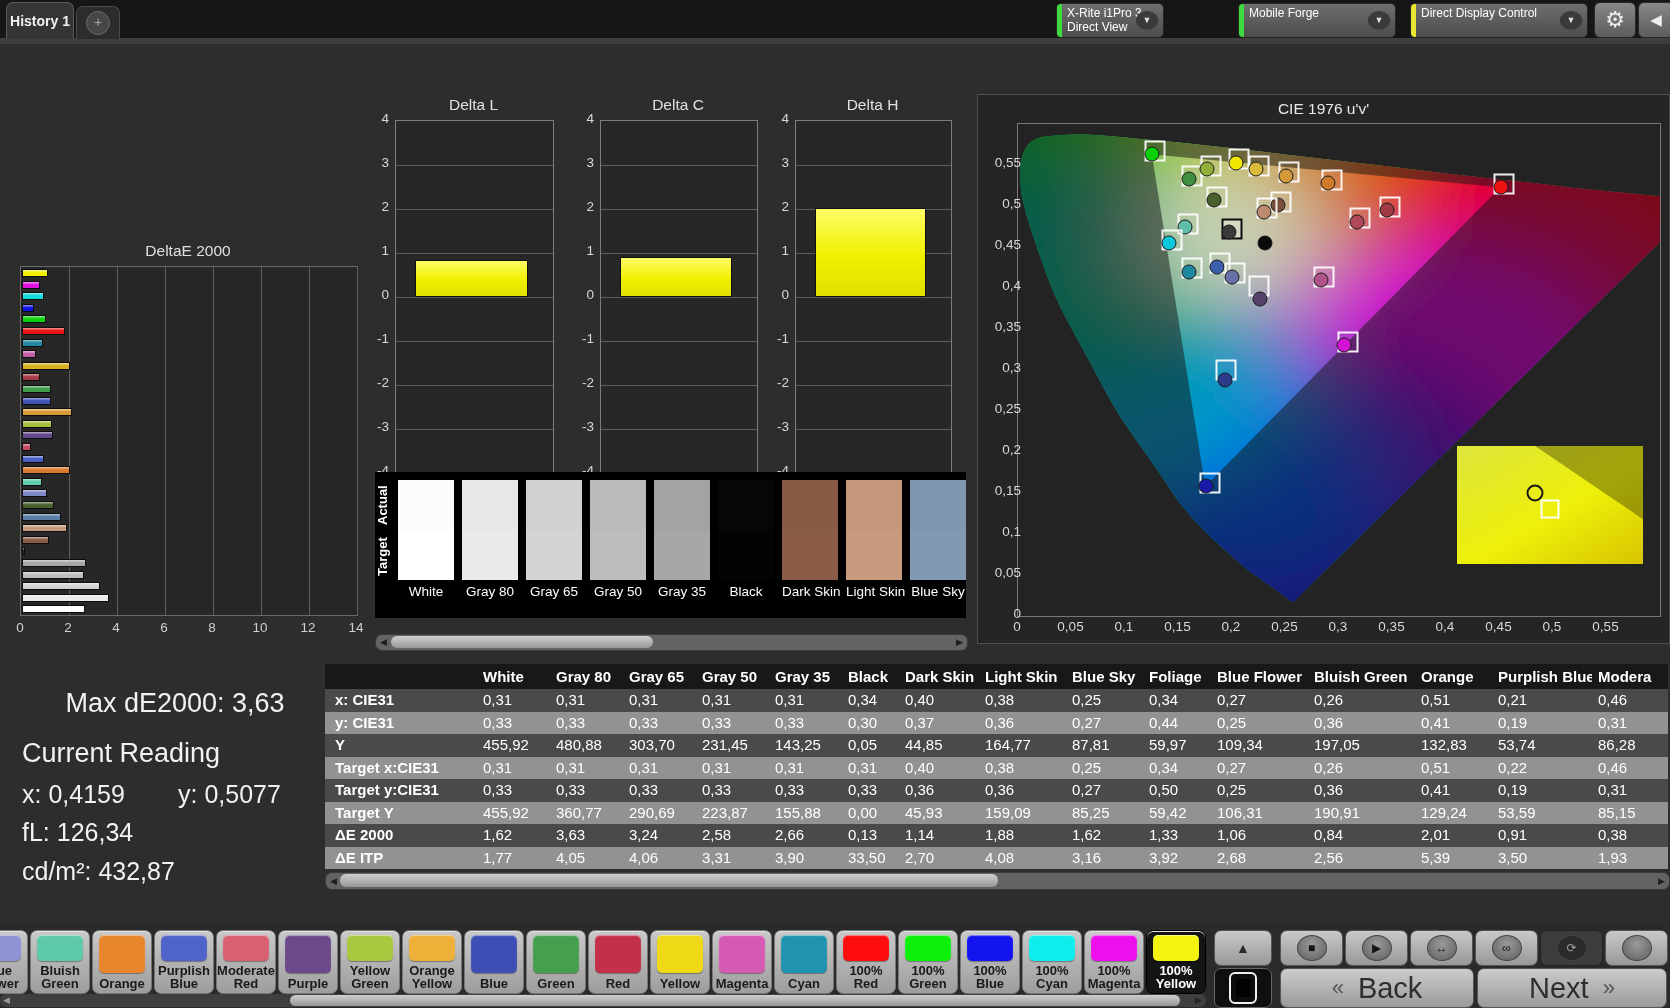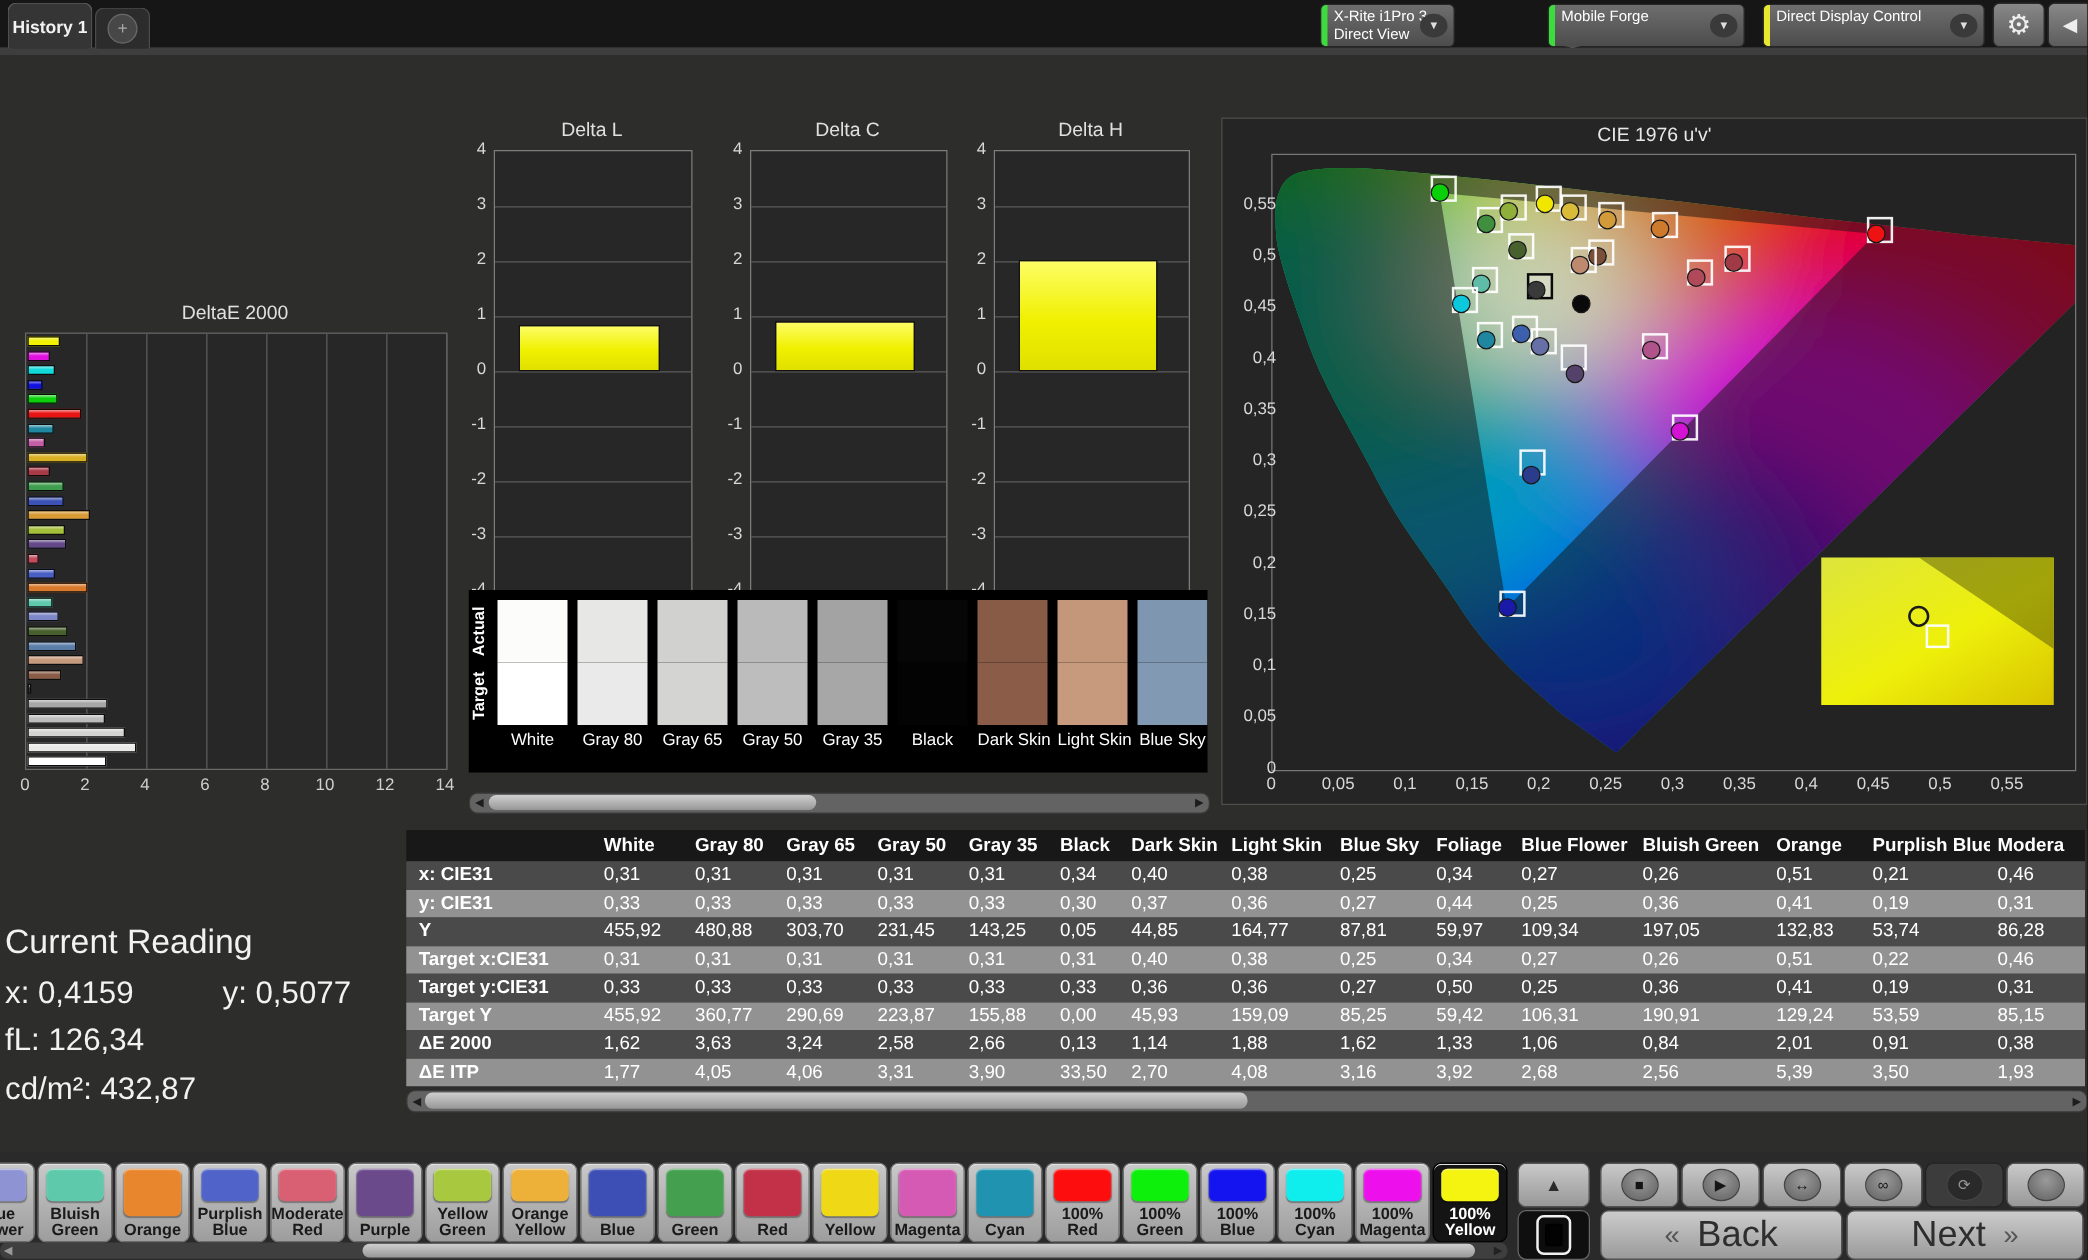--- a/index.html
+++ b/index.html
@@ -22,21 +22,21 @@
   .droptext{position:absolute;left:10px;top:2px;font-size:12px;color:#fff;line-height:14px;white-space:nowrap;}
   .chev{position:absolute;right:5px;top:7px;width:22px;height:19px;border-radius:50%;background:#3a3a3a;
         color:#ddd;font-size:9px;text-align:center;line-height:19px;}
   #badge{left:1241px;top:4px;width:30px;height:30px;border-radius:50%;background:#1a35d6;border:2px solid #fff;
          color:#fff;font-size:12px;font-weight:bold;display:flex;align-items:center;justify-content:center;}
   .sqbtn{top:2px;height:34px;background:linear-gradient(180deg,#888,#5c5c5c);border:1px solid #2a2a2a;
          border-radius:6px;display:flex;align-items:center;justify-content:center;color:#eee;}
   
   #pagetitle{left:10px;top:80px;font-size:44px;color:#ececec;}
   .bigstat{width:340px;left:5px;text-align:center;font-size:27px;color:#f2f2f2;}
-  .leftstat{left:4px;font-size:25px;color:#f2f2f2;}
+  .leftstat{left:22px;font-size:25px;color:#f2f2f2;}
   
   #de-title{left:20px;top:242px;width:336px;text-align:center;font-size:15.5px;color:#e0e0e0;}
   #de-plot{left:20px;top:266px;width:336px;height:348px;background:#272727;border:1px solid #6a6a6a;}
   .vgrid{position:absolute;top:0;width:1px;height:100%;background:#5d5d5d;}
   .debar-row{position:absolute;left:1px;height:8px;}
   .debar{height:100%;border:1px solid #0d0d0d;box-sizing:border-box;}
   .detick{position:absolute;top:620px;font-size:13.5px;color:#d0d0d0;transform:translateX(-50%);}
   
   .dpanel-title{top:96px;text-align:center;font-size:15.5px;color:#e0e0e0;}
   .dplot{top:120px;height:352px;background:#272727;border:1px solid #7d7d7d;}
@@ -247,20 +247,21 @@
       <div class="abs detick" style="left: 20px;">0</div>
       <div class="abs detick" style="left: 68px;">2</div>
       <div class="abs detick" style="left: 116px;">4</div>
       <div class="abs detick" style="left: 164px;">6</div>
       <div class="abs detick" style="left: 212px;">8</div>
       <div class="abs detick" style="left: 260px;">10</div>
       <div class="abs detick" style="left: 308px;">12</div>
       <div class="abs detick" style="left: 356px;">14</div>
     </div>
 
+  <div class="abs bigstat" style="top:688px;">Max dE2000: 3,63</div>
   <div class="abs leftstat" style="top:738px;font-size:27px;">Current Reading</div>
   <div class="abs leftstat" style="top:780px;">x: 0,4159</div>
   <div class="abs leftstat" style="left:178px;top:780px;">y: 0,5077</div>
   <div class="abs leftstat" style="top:818px;">fL: 126,34</div>
   <div class="abs leftstat" style="top:857px;">cd/m²: 432,87</div>
 
   <div id="dpanels">
       <div class="abs dpanel-title" style="left: 395px; width: 157px;">Delta L</div>
       <div class="abs dplot" style="left: 395px; width: 157px;">
         <div class="hgrid" style="top: 44px;"></div>

